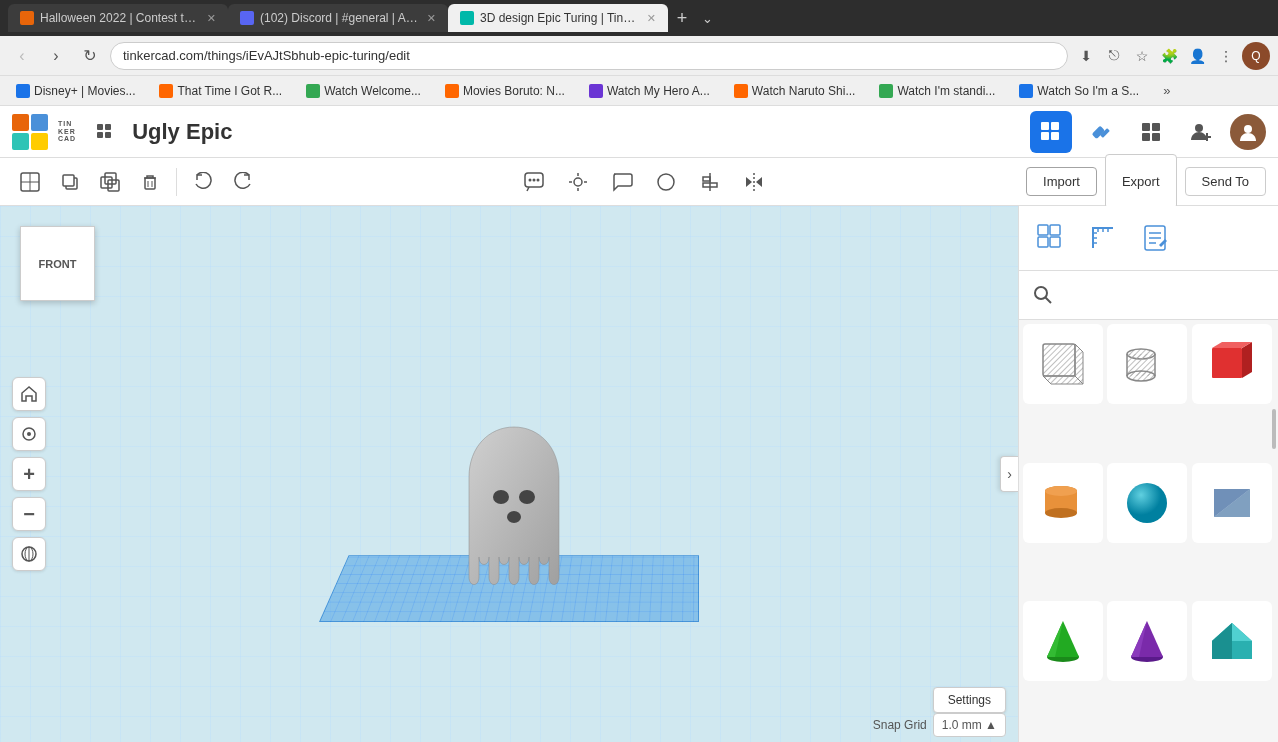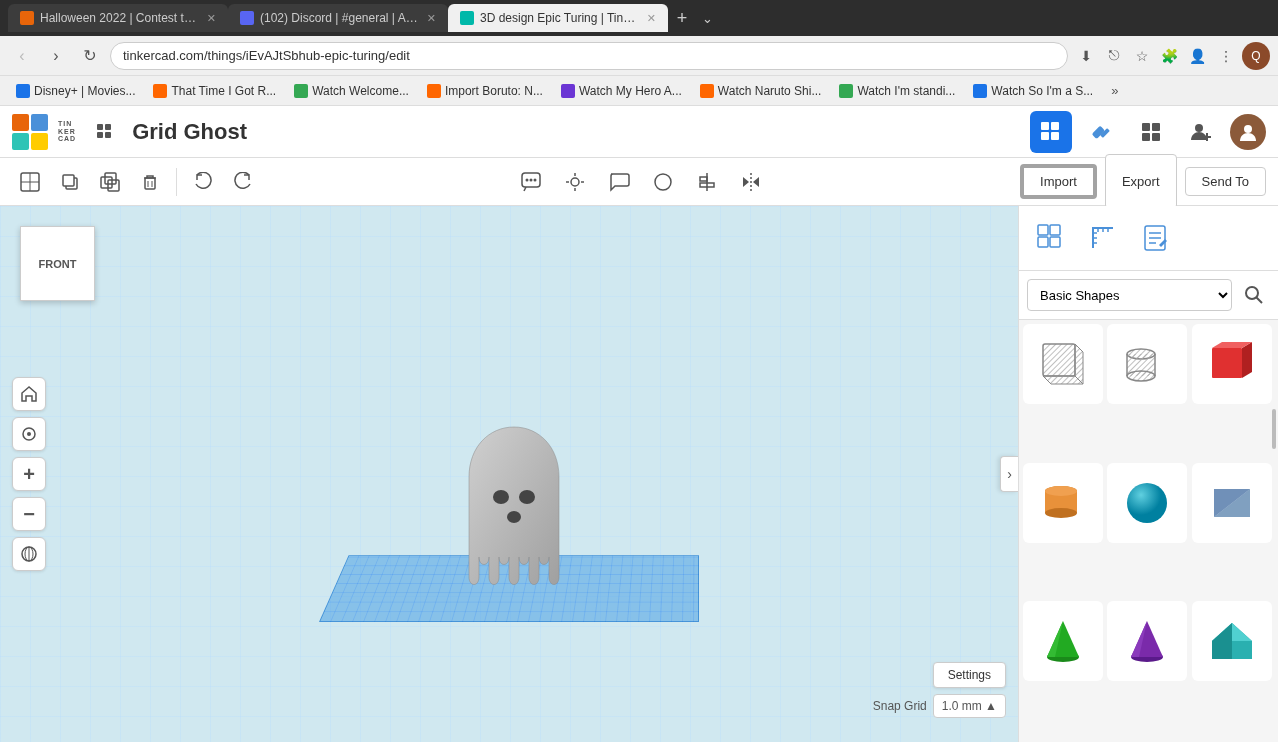--- a/index.html
+++ b/index.html
@@ -25,21 +25,21 @@
     
     .address-bar { display: flex; align-items: center; background: #f0f0f0; height: 40px; padding: 0 8px; gap: 6px; border-bottom: 1px solid #ddd; }
     .nav-btn { width: 28px; height: 28px; display: flex; align-items: center; justify-content: center; border-radius: 50%; cursor: pointer; color: #555; font-size: 16px; border: none; background: none; }
     .nav-btn.disabled { color: #bbb; cursor: default; }
     .address-input { flex: 1; height: 28px; border: 1px solid #ccc; border-radius: 14px; padding: 0 12px; font-size: 13px; background: white; color: #333; }
     .address-icons { display: flex; gap: 4px; align-items: center; }
     .addr-icon { width: 24px; height: 24px; display: flex; align-items: center; justify-content: center; cursor: pointer; border-radius: 50%; color: #555; font-size: 14px; }
     .user-avatar { width: 28px; height: 28px; border-radius: 50%; background: #8b4a2a; display: flex; align-items: center; justify-content: center; color: white; font-size: 12px; overflow: hidden; cursor: pointer; }
 
     
-    .bookmarks-bar { display: flex; align-items: center; background: #f0f0f0; height: 30px; padding: 0 8px; gap: 2px; border-bottom: 1px solid #ddd; overflow: hidden; }
+    .bookmarks-bar { display: flex; align-items: center; background: #f0f0f0; height: 30px; padding: 0 8px; gap: 8px; border-bottom: 1px solid #ddd; overflow: hidden; }
     .bookmark { display: flex; align-items: center; gap: 4px; padding: 2px 8px; border-radius: 4px; cursor: pointer; font-size: 12px; color: #333; white-space: nowrap; }
     .bm-favicon { width: 14px; height: 14px; border-radius: 2px; flex-shrink: 0; }
     .bm-blue { background: #1a73e8; }
     .bm-orange { background: #ff6600; }
     .bm-green { background: #34a853; }
     .bm-purple { background: #6b35d4; }
     .bm-overflow { color: #555; cursor: pointer; padding: 2px 8px; }
 
     
     .app-container { display: flex; flex-direction: column; height: calc(742px - 106px); background: #f0f0f0; }
@@ -55,21 +55,21 @@
     .design-name { font-size: 22px; font-weight: bold; color: #333; flex: 1; }
     .header-right { display: flex; align-items: center; gap: 8px; }
     .header-icon-btn { width: 42px; height: 42px; border-radius: 6px; display: flex; align-items: center; justify-content: center; cursor: pointer; border: none; background: none; }
     .header-icon-btn.active { background: #1a73e8; }
 
     
     .toolbar { display: flex; align-items: center; background: white; height: 48px; border-bottom: 1px solid #ddd; padding: 0 12px; gap: 4px; }
     .toolbar-btn { width: 36px; height: 36px; display: flex; align-items: center; justify-content: center; border-radius: 4px; cursor: pointer; color: #555; font-size: 18px; border: none; background: none; }
     .toolbar-divider { width: 1px; height: 28px; background: #ddd; margin: 0 4px; }
     .toolbar-right { margin-left: auto; display: flex; align-items: center; gap: 8px; }
-    .import-btn { padding: 6px 16px; background: white; border: 4px solid #a3a3a3; border-radius: 4px; cursor: pointer; font-size: 13px; color: #333; }
+    .import-btn { padding: 6px 16px; background: white; border: 1px solid #a3a3a3; border-radius: 4px; cursor: pointer; font-size: 13px; color: #333; }
     .export-btn { padding: 19px 16px; background: white; border: 1px solid #ccc; border-radius: 4px; cursor: pointer; font-size: 13px; color: #333; }
     .sendto-btn { padding: 6px 16px; background: white; border: 1px solid #ccc; border-radius: 4px; cursor: pointer; font-size: 13px; color: #333; }
 
     
     .main-area { display: flex; flex: 1; overflow: hidden; }
 
     
     .canvas-area { flex: 1; position: relative; background: #e8e8e8; overflow: hidden; }
     
     
@@ -159,21 +159,21 @@
       display: flex; 
       align-items: center; 
       justify-content: center; 
       cursor: pointer; 
       color: #555; 
       font-size: 14px;
       box-shadow: -2px 0 4px rgba(0,0,0,0.1);
     }
 
     
-    .canvas-footer { position: absolute; bottom: 24px; right: 12px; display: flex; flex-direction: column; align-items: flex-end; gap: 6px; }
+    .canvas-footer { position: absolute; bottom: 5px; right: 12px; display: flex; flex-direction: column; align-items: flex-end; }
     .settings-btn { padding: 5px 14px; background: white; border: 1px solid #ccc; border-radius: 4px; cursor: pointer; font-size: 12px; color: #333; box-shadow: 0 1px 3px rgba(0,0,0,0.1); }
     .snap-control { display: flex; align-items: center; gap: 6px; font-size: 12px; color: #555; }
     .snap-value { padding: 4px 8px; background: white; border: 1px solid #ccc; border-radius: 4px; cursor: pointer; font-size: 12px; }
 
     
     .right-panel { width: 260px; background: #f5f5f5; border-left: 1px solid #ddd; display: flex; flex-direction: column; overflow: hidden; }
     .panel-icons { display: flex; align-items: center; background: white; border-bottom: 1px solid #ddd; padding: 8px; gap: 4px; }
     .panel-icon-btn { width: 48px; height: 48px; border-radius: 6px; display: flex; align-items: center; justify-content: center; cursor: pointer; border: none; background: none; }
     .panel-search { display: flex; align-items: center; padding: 8px; gap: 6px; background: white; border-bottom: 1px solid #ddd; }
     .shape-category-select { flex: 1; height: 32px; border: 1px solid #ccc; border-radius: 4px; padding: 0 8px; font-size: 13px; background: white; cursor: pointer; }
@@ -233,21 +233,21 @@
     <div class="bookmark">
       <div class="bm-favicon bm-orange"></div>
       <span>That Time I Got R...</span>
     </div>
     <div class="bookmark">
       <div class="bm-favicon bm-green"></div>
       <span>Watch Welcome...</span>
     </div>
     <div class="bookmark">
       <div class="bm-favicon bm-orange"></div>
-      <span>Import Boruto: N...</span>
+      <span>Movies Boruto: N...</span>
     </div>
     <div class="bookmark">
       <div class="bm-favicon bm-purple"></div>
       <span>Watch My Hero A...</span>
     </div>
     <div class="bookmark">
       <div class="bm-favicon bm-orange"></div>
       <span>Watch Naruto Shi...</span>
     </div>
     <div class="bookmark">
@@ -277,21 +277,21 @@
       <span style="font-size:7px; font-weight:bold; color:#555; letter-spacing:1px;">CAD</span>
     </div>
     <div style="display:flex; align-items:center; gap:8px; margin-right: 8px;">
       <svg width="18" height="18" viewBox="0 0 18 18">
         <rect x="1" y="1" width="6" height="6" fill="#555" rx="1"></rect>
         <rect x="9" y="1" width="6" height="6" fill="#555" rx="1"></rect>
         <rect x="1" y="9" width="6" height="6" fill="#555" rx="1"></rect>
         <rect x="9" y="9" width="6" height="6" fill="#555" rx="1"></rect>
       </svg>
     </div>
-    <div class="design-name">Grid Ghost</div>
+    <div class="design-name">Ugly Epic</div>
 
     <div class="header-right">
       <button class="header-icon-btn active">
         <svg width="22" height="22" viewBox="0 0 22 22">
           <rect x="1" y="1" width="8" height="8" fill="white" rx="1"></rect>
           <rect x="11" y="1" width="8" height="8" fill="white" rx="1"></rect>
           <rect x="1" y="11" width="8" height="8" fill="white" rx="1"></rect>
           <rect x="11" y="11" width="8" height="8" fill="white" rx="1"></rect>
         </svg>
       </button>
@@ -519,23 +519,20 @@
             <rect x="5" y="3" width="20" height="24" rx="2" fill="none" stroke="#4a90d9" stroke-width="1.5"></rect>
             <line x1="9" y1="10" x2="21" y2="10" stroke="#4a90d9" stroke-width="1.5"></line>
             <line x1="9" y1="15" x2="21" y2="15" stroke="#4a90d9" stroke-width="1.5"></line>
             <line x1="9" y1="20" x2="16" y2="20" stroke="#4a90d9" stroke-width="1.5"></line>
             <polygon points="19,22 25,16 27,18 21,24" fill="#4a90d9"></polygon>
           </svg>
         </button>
       </div>
 
       <div class="panel-search">
-        <select class="shape-category-select">
-          <option>Basic Shapes</option>
-        </select>
         <div class="search-icon-btn">
           <svg width="20" height="20" viewBox="0 0 20 20">
             <circle cx="8" cy="8" r="6" fill="none" stroke="#555" stroke-width="2"></circle>
             <line x1="12.5" y1="12.5" x2="18" y2="18" stroke="#555" stroke-width="2"></line>
           </svg>
         </div>
       </div>
 
       <div class="shapes-grid">
 

